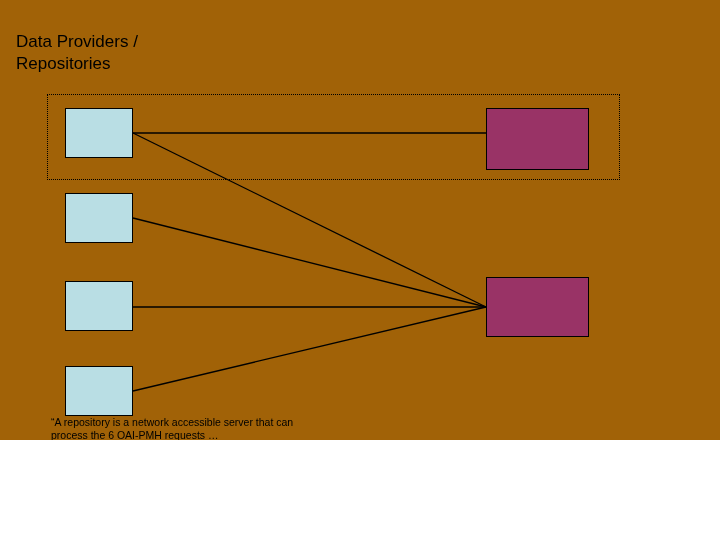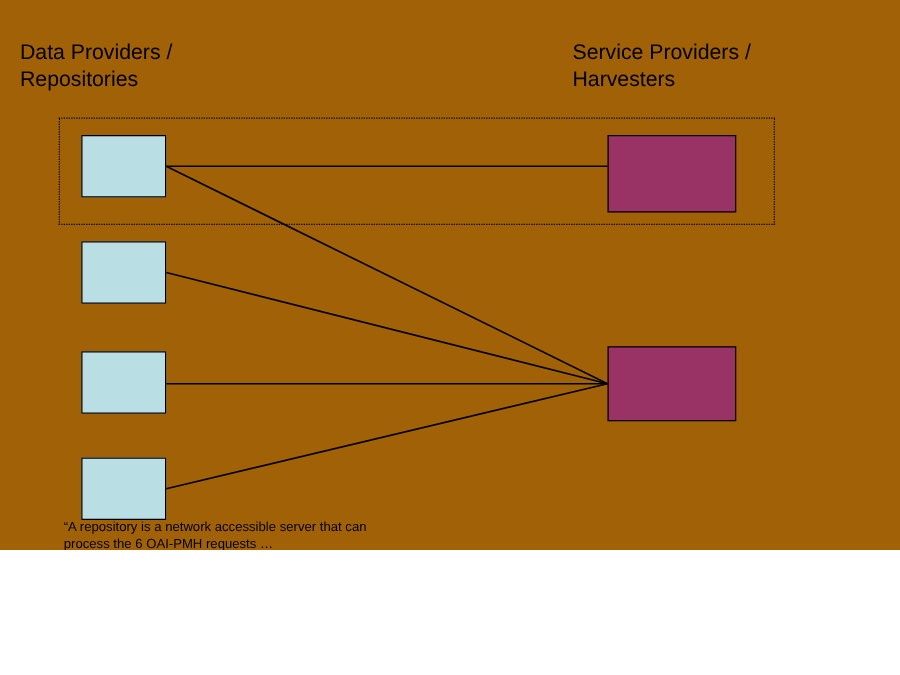--- a/index.html
+++ b/index.html
@@ -84,22 +84,20 @@
   #caption-right { left: 433px; top: 419px; width: 250px; }
 </style>
 </head>
 <body>
 
 <div id="slide">
 
   <div class="heading" id="heading-left">Data Providers /
 Repositories</div>
 
-  <div class="heading" id="heading-right">Service Providers /
-Harvesters</div>
 
   <div id="dotted-group"></div>
 
   <div class="box box-cyan" id="repo-box-1"></div>
   <div class="box box-cyan" id="repo-box-2"></div>
   <div class="box box-cyan" id="repo-box-3"></div>
   <div class="box box-cyan" id="repo-box-4"></div>
 
   <div class="box box-magenta" id="harvester-box-1"></div>
   <div class="box box-magenta" id="harvester-box-2"></div>

